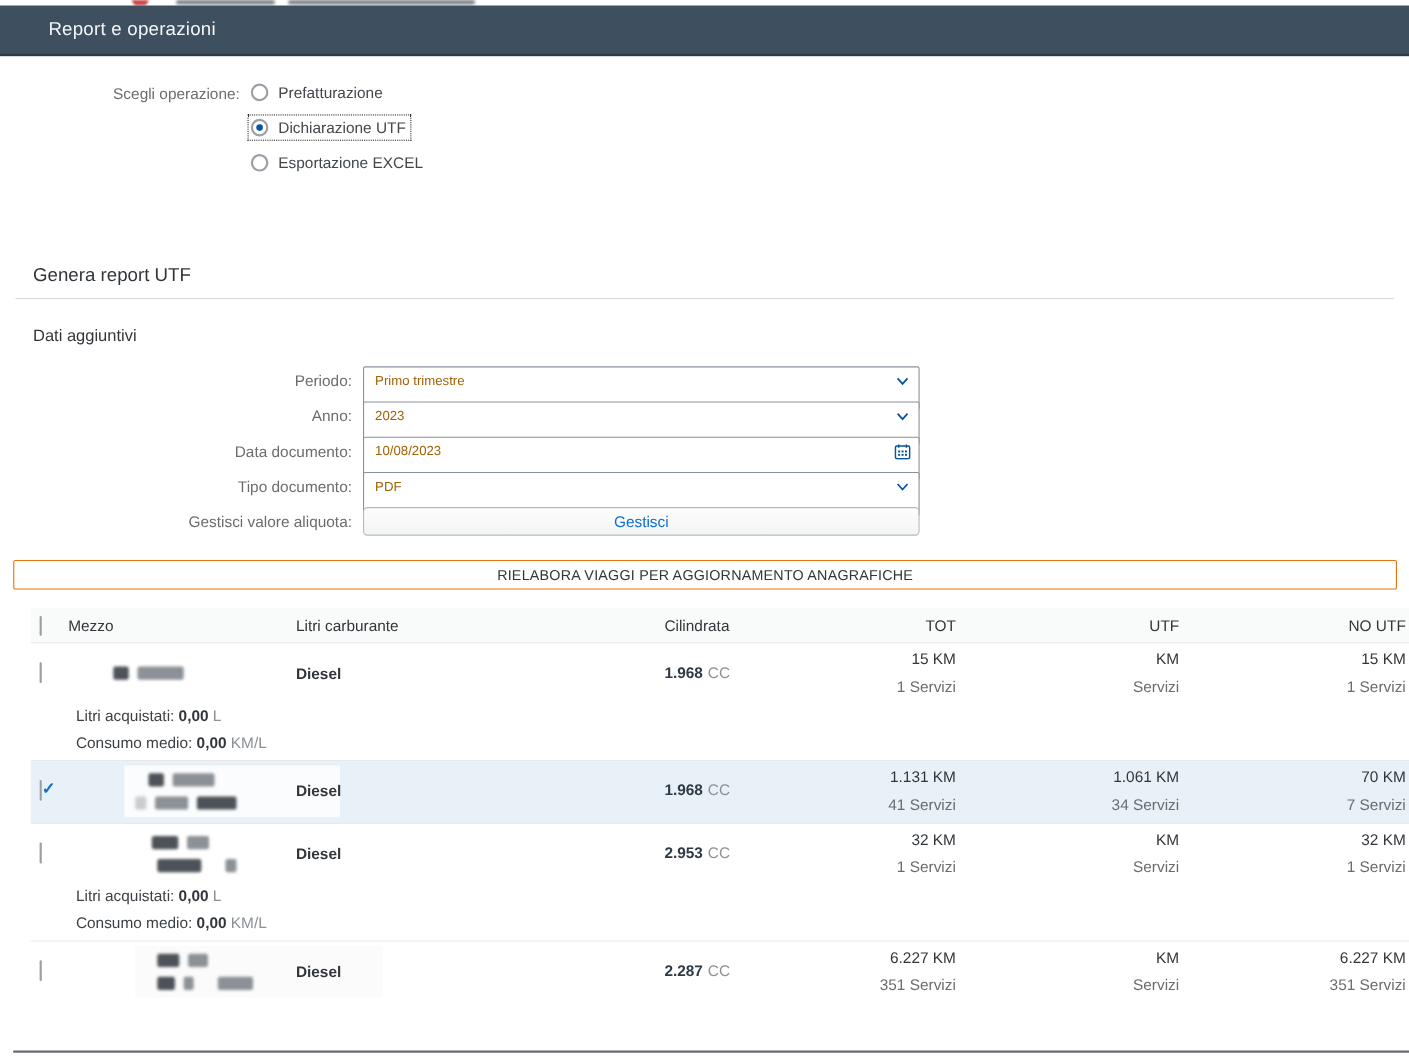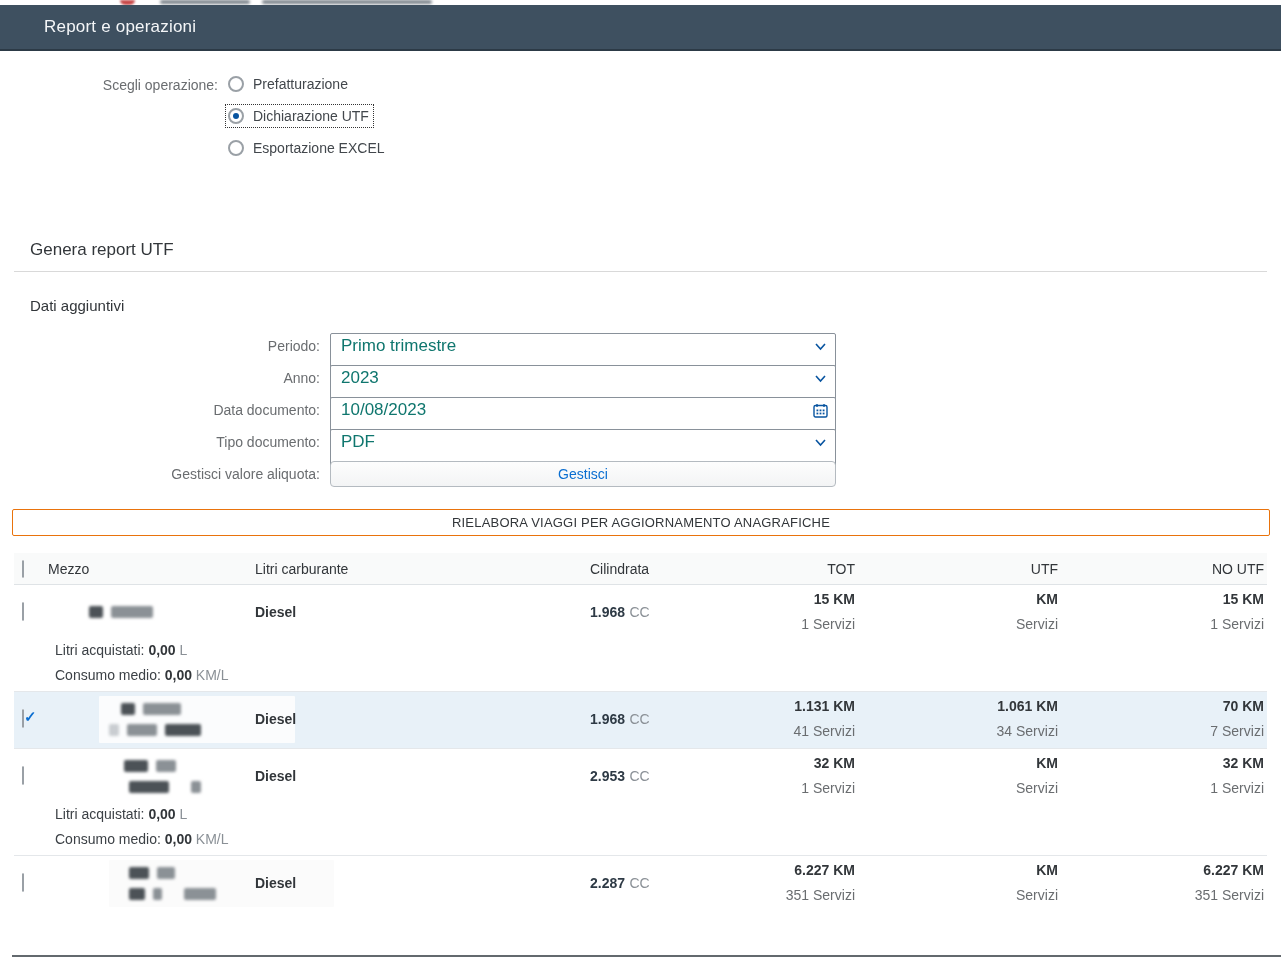--- a/index.html
+++ b/index.html
@@ -25,41 +25,41 @@
   .radio-label { font-size:14px; color:#42474c; }
 
   
   .section-title { position:absolute; left:30px; top:240px; font-size:17px; color:#32363a; }
   .section-divider { position:absolute; left:14px; top:271px; width:1253px; height:1px; background:#d9d9d9; }
   .subsection-title { position:absolute; left:30px; top:297px; font-size:15px; color:#32363a; }
 
   
   .form-row { position:absolute; left:40px; width:806px; height:26px; display:flex; }
   .form-label { width:290px; text-align:right; font-size:14px; color:#6a6d70; line-height:26px; padding-right:10px; }
-  .field { position:relative; width:506px; height:40px; border:1px solid #89919a; border-radius:2px; background:#fff; font-size:17px; line-height:24px; padding:0 28px 0 10px; color:#0f766e; }
+  .field { position:relative; width:506px; height:40px; border:1px solid #89919a; border-radius:2px; background:#fff; font-size:12px; line-height:24px; padding:0 28px 0 10px; color:#a16207; }
   .field .chev { position:absolute; right:8px; top:6px; }
   .field .cal { position:absolute; right:7px; top:5px; }
   .btn-gestisci { width:506px; height:26px; border:1px solid #b4bac0; border-radius:4px; background:linear-gradient(#fdfdfd,#f3f4f5); color:#0a6ed1; font-size:14px; text-align:center; line-height:24px; cursor:pointer; }
 
   
   .btn-rielabora { position:absolute; left:12px; top:509px; width:1258px; height:27px; background:#fff; border:1px solid #e9730c; border-radius:2px; color:#32363a; font-size:13px; letter-spacing:0.2px; text-align:center; line-height:25px; cursor:pointer; }
 
   
-  .tbl { position:absolute; left:14px; top:553px; width:1253px; }
+  .tbl { position:absolute; left:28px; top:553px; width:1253px; }
   .tgrid { display:grid; grid-template-columns:34px 207px 335px 110px 161px 203px 203px; }
   .thead { background:#f9fafa; border-bottom:1px solid #dfe3e6; height:32px; align-items:center; font-size:14px; color:#32363a; }
   .thead .hcell { line-height:32px; }
   .num-col { text-align:right; padding-right:6px; }
   .checkbox { width:16px; height:16px; border:1px solid #9aa0a6; border-radius:2px; background:#fff; margin-left:8px; position:relative; }
   .checkbox.checked::after { content:"\2713"; position:absolute; left:1px; top:-2px; font-size:15px; font-weight:700; color:#0a6ed1; }
 
   .trow { border-bottom:1px solid #e4e7ea; background:#fff; }
   .trow.selected { background:#e8f1f8; }
   .trow .main { padding-top:2px; align-items:center; min-height:51px; }
-  .kline { font-size:14px; font-weight:700; color:#32363a; line-height:25px; }
+  .kline { font-size:14px; font-weight:400; color:#32363a; line-height:25px; }
   .sline { font-size:14px; color:#6a6d70; line-height:25px; }
   .fuel { font-size:14px; color:#32363a;font-weight:bold; }
   .cc-val { font-size:14px; font-weight:700; color:#2e3a45; }
   .cc-unit { font-size:14px; color:#8a9096; }
 
   .details { padding:1px 0 3px 41px; }
   .dline { font-size:14px; line-height:25px; color:#3c4146; }
   .dline b { color:#32363a; }
   .dunit { color:#8a9096; }
 

